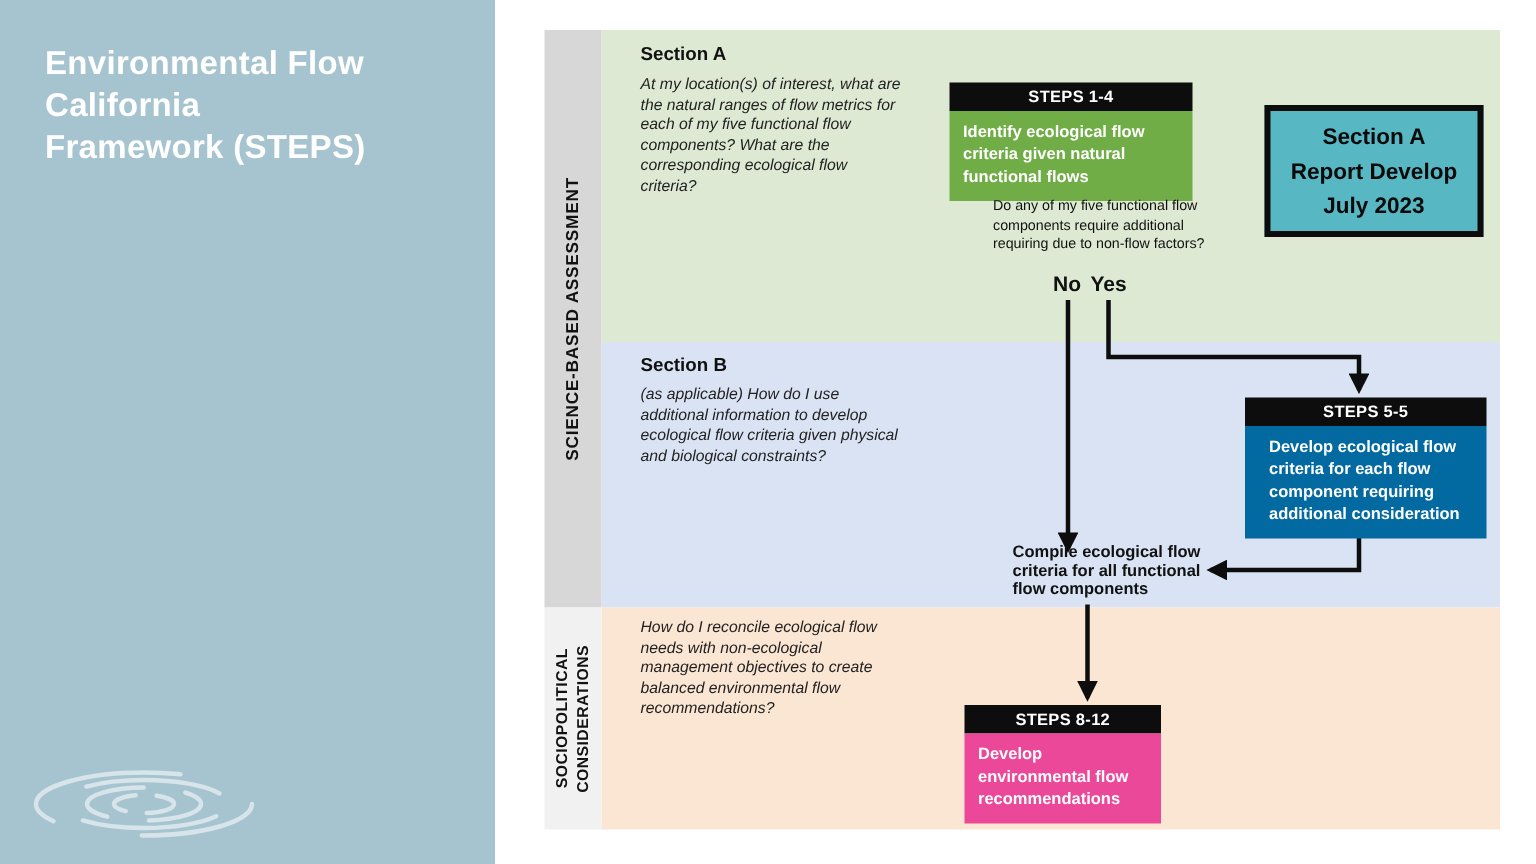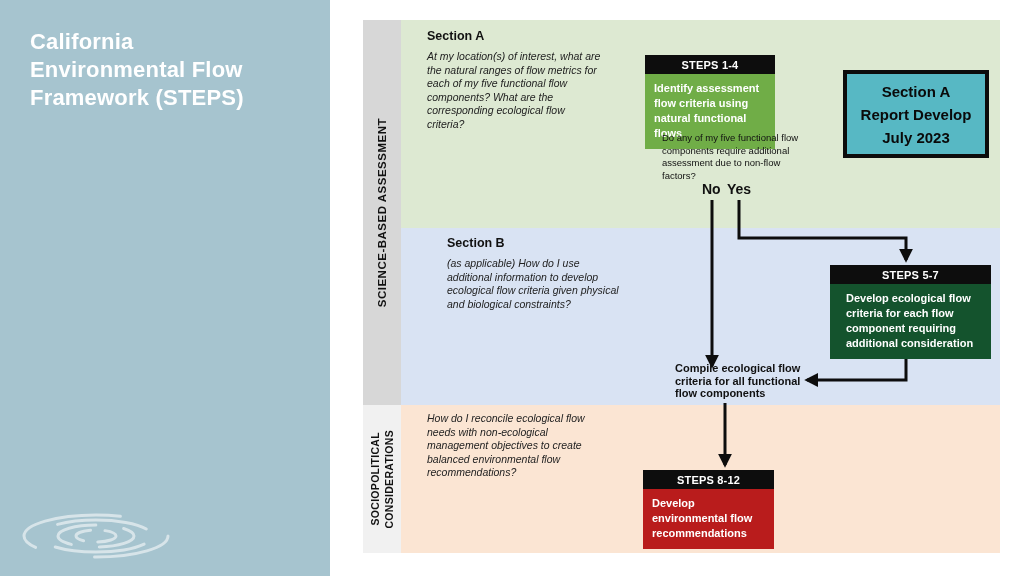--- a/index.html
+++ b/index.html
@@ -33,37 +33,37 @@
   }
   .strip-science .vlabel { font-size:11.5px; letter-spacing:.5px; }
   .strip-socio  .vlabel { font-size:10.5px; letter-spacing:.3px; line-height:14px; }
 
   .zone { position:absolute; left:38px; width:599px; }
   .zone-a { top:0;    height:208px; background:#dde9d2; }
   .zone-b { top:208px; height:177px; background:#d9e3f3; }
   .zone-c { top:385px; height:148px; background:#fbe5d3; }
 
   .section-text { position:absolute; left:64px; width:185px; }
-  .sec-a { top:9px; } .sec-b { top:216px;margin-left:20px; } .sec-c { top:392px; }
+  .sec-a { top:9px; } .sec-b { top:216px; } .sec-c { top:392px; }
   .section-heading { font-size:12.5px; font-weight:bold; color:#111; margin-bottom:7px; }
   .section-question { font-size:10.5px; font-style:italic; color:#222; line-height:13.5px; width:176px; }
 
   
   .steps-box { position:absolute; }
   .steps-header {
     background:#0d0d0d; color:#ffffff; font-weight:bold; font-size:11px;
     text-align:center; padding:4px 2px 3px 2px; letter-spacing:.2px;
   }
   .steps-body { color:#ffffff; font-weight:bold; font-size:11px; line-height:15px; padding:7px 9px 8px 9px; }
-  .box-1-4  { left:282px; top:35px;  width:130px; }
+  .box-1-4  { left:270px; top:35px;  width:162px; }
   .box-1-4 .steps-body  { background:#70ad47; }
   .box-5-7  { left:467px; top:245px; width:161px; }
-  .box-5-7 .steps-body  { background:#14532d;padding-left:16px; }
+  .box-5-7 .steps-body  { background:#0369a1;padding-left:16px; }
   .box-8-12 { left:280px; top:450px; width:131px; }
-  .box-8-12 .steps-body { background:#b91c1c; }
+  .box-8-12 .steps-body { background:#ec4899; }
 
   
   .report-box {
     position:absolute; left:480px; top:50px; width:146px; height:88px;
     background:#57b8c4; border:4px solid #0c0c0c;
     display:flex; align-items:center; justify-content:center; text-align:center;
     color:#0a0a0a; font-weight:bold; font-size:15px; line-height:23px;
   }
 
   
@@ -79,22 +79,22 @@
     font-size:11px; font-weight:bold; line-height:12.5px; color:#111;
   }
 
   .arrows { position:absolute; left:0; top:0; width:637px; height:533px; pointer-events:none; }
 </style>
 </head>
 <body>
 
 <div class="sidebar">
   <div class="slide-title">
+    <div>Environmental Flow</div>
     <div>California</div>
-    <div>Environmental Flow</div>
     <div>Framework (STEPS)</div>
   </div>
   <svg class="ripple" width="180" height="70" viewBox="0 0 180 70">
     <g fill="none" stroke="rgba(255,255,255,0.55)" stroke-width="3" stroke-linecap="round">
       <ellipse cx="88" cy="36" rx="20" ry="6" stroke-dasharray="26 14" stroke-dashoffset="6"></ellipse>
       <ellipse cx="88" cy="36" rx="38" ry="11" stroke-dasharray="58 28" stroke-dashoffset="20"></ellipse>
       <ellipse cx="88" cy="36" rx="56" ry="16" stroke-dasharray="90 42" stroke-dashoffset="-12"></ellipse>
       <ellipse cx="88" cy="36" rx="72" ry="21" stroke-dasharray="120 60" stroke-dashoffset="40"></ellipse>
     </g>
   </svg>
@@ -137,37 +137,37 @@
     <g fill="none" stroke="#0d0d0d" stroke-width="3">
       <path d="M349,180 L349,346" marker-end="url(#ah)"></path>
       <path d="M376,180 L376,218 L543,218 L543,240" marker-end="url(#ah)"></path>
       <path d="M543,337 L543,360 L444,360" marker-end="url(#ah)"></path>
       <path d="M362,383 L362,445" marker-end="url(#ah)"></path>
     </g>
   </svg>
 
   <div class="steps-box box-1-4">
     <div class="steps-header">STEPS 1-4</div>
-    <div class="steps-body">Identify assessment flow criteria using natural functional flows</div>
+    <div class="steps-body">Identify ecological flow criteria given natural functional flows</div>
   </div>
 
   <div class="report-box">
     <div>
       <div>Section A</div>
       <div>Report Develop</div>
       <div>July 2023</div>
     </div>
   </div>
 
-  <div class="decision-question">Do any of my five functional flow components require additional assessment due to non-flow factors?</div>
+  <div class="decision-question">Do any of my five functional flow components require additional requiring due to non-flow factors?</div>
   <div class="decision-options opt-no">No</div>
   <div class="decision-options opt-yes">Yes</div>
 
   <div class="steps-box box-5-7">
-    <div class="steps-header">STEPS 5-7</div>
+    <div class="steps-header">STEPS 5-5</div>
     <div class="steps-body">Develop ecological flow criteria for each flow component requiring additional consideration</div>
   </div>
 
   <div class="compile-note">Compile ecological flow criteria for all functional flow components</div>
 
   <div class="steps-box box-8-12">
     <div class="steps-header">STEPS 8-12</div>
     <div class="steps-body">Develop environmental flow recommendations</div>
   </div>
 

